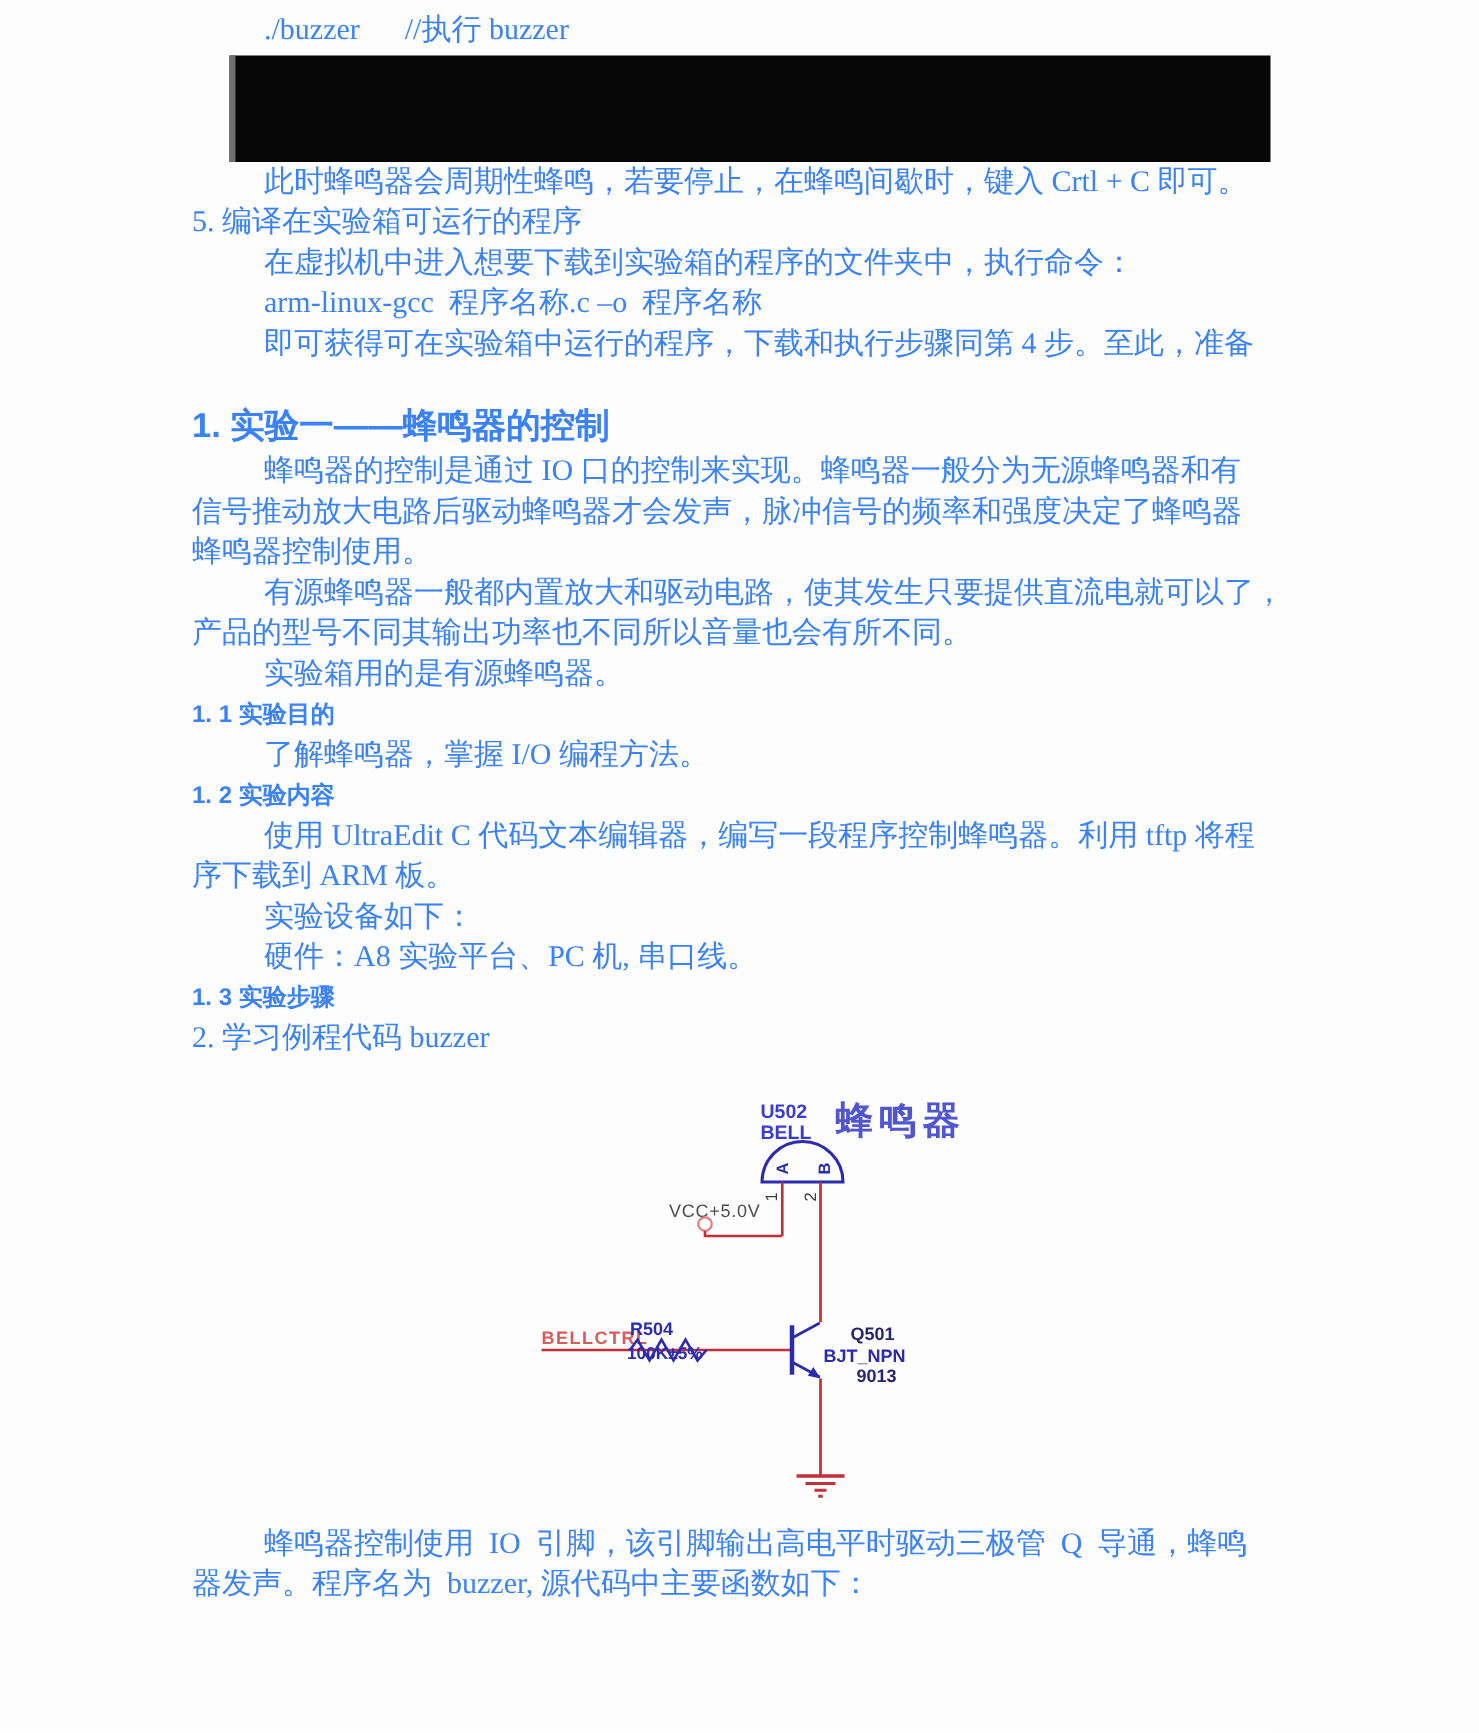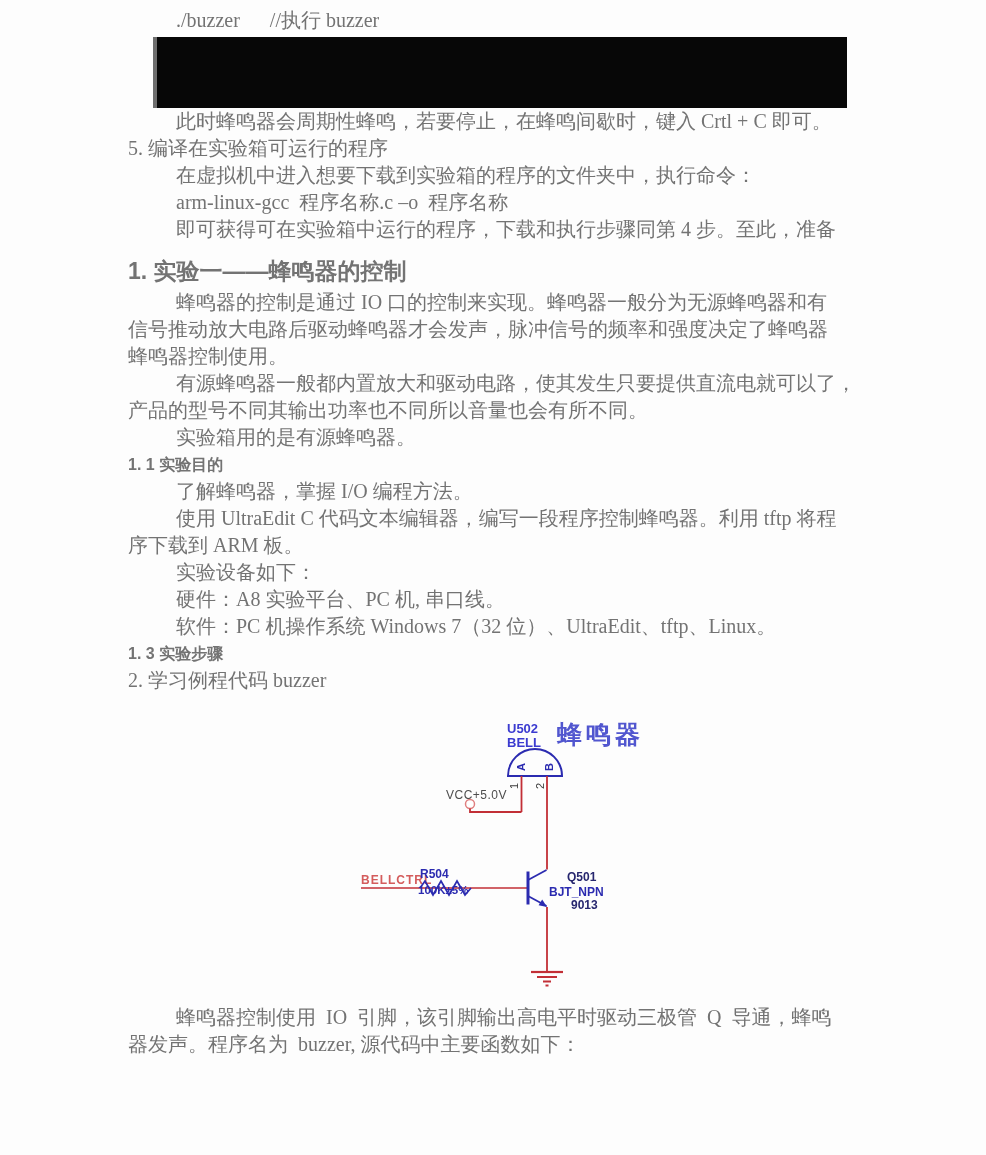--- a/index.html
+++ b/index.html
@@ -2,36 +2,36 @@
 <html><head>
 <meta charset="utf-8">
 <style>
   html,body{margin:0;padding:0;background:#ffffff;}
   .page{
     position:relative;
     width:986px;height:1155px;
     background:#fdfdfd;
     overflow:hidden;
     font-family:"Liberation Serif","DejaVu Serif",serif;
-    color:#737373;
+    color:#3b82f6;
   }
   .content{padding:7px 0 0 128px;width:740px;}
   .line{
     font-size:20px;
     line-height:27px;
     white-space:pre;
   }
   .line.ind{padding-left:48px;}
   .line.fl{padding-left:0;}
   .line.h1{
     font-family:"Liberation Sans","DejaVu Sans",sans-serif;
     font-weight:bold;
     font-size:23px;
     line-height:32px;
-    margin:12px 0 2px 0;
+    margin:24px 0 2px 0;
   }
   .line.h2{
     font-family:"Liberation Sans","DejaVu Sans",sans-serif;
     font-weight:bold;
     font-size:16px;
     line-height:27px;
   }
   
   .terminal{
     margin:3px 0 0 25px;
@@ -77,25 +77,25 @@
         <div class="line ind">即可获得可在实验箱中运行的程序，下载和执行步骤同第 4 步。至此，准备</div>
         <div class="line h1">1. 实验一——蜂鸣器的控制</div>
         <div class="line ind">蜂鸣器的控制是通过 IO 口的控制来实现。蜂鸣器一般分为无源蜂鸣器和有</div>
         <div class="line fl">信号推动放大电路后驱动蜂鸣器才会发声，脉冲信号的频率和强度决定了蜂鸣器</div>
         <div class="line fl">蜂鸣器控制使用。</div>
         <div class="line ind">有源蜂鸣器一般都内置放大和驱动电路，使其发生只要提供直流电就可以了，</div>
         <div class="line fl">产品的型号不同其输出功率也不同所以音量也会有所不同。</div>
         <div class="line ind">实验箱用的是有源蜂鸣器。</div>
         <div class="line h2">1. 1 实验目的</div>
         <div class="line ind">了解蜂鸣器，掌握 I/O 编程方法。</div>
+        <div class="line h2">1. 2 实验内容</div>
         <div class="line ind">使用 UltraEdit C 代码文本编辑器，编写一段程序控制蜂鸣器。利用 tftp 将程</div>
         <div class="line fl">序下载到 ARM 板。</div>
         <div class="line ind">实验设备如下：</div>
         <div class="line ind">硬件：A8 实验平台、PC 机, 串口线。</div>
-        <div class="line ind">软件：PC 机操作系统 Windows 7（32 位）、UltraEdit、tftp、Linux。</div>
         <div class="line h2">1. 3 实验步骤</div>
         <div class="line fl">2. 学习例程代码 buzzer</div>
       </div>
   </div>
 
   <div class="figure">
     <svg width="986" height="292" viewBox="0 0 986 292">
       <g>
         <text class="svg-sans" x="507" y="21" font-size="13" font-weight="bold" fill="#3b3bd0">U502</text>
         <text class="svg-sans" x="507" y="35" font-size="13" font-weight="bold" fill="#3b3bd0">BELL</text>

